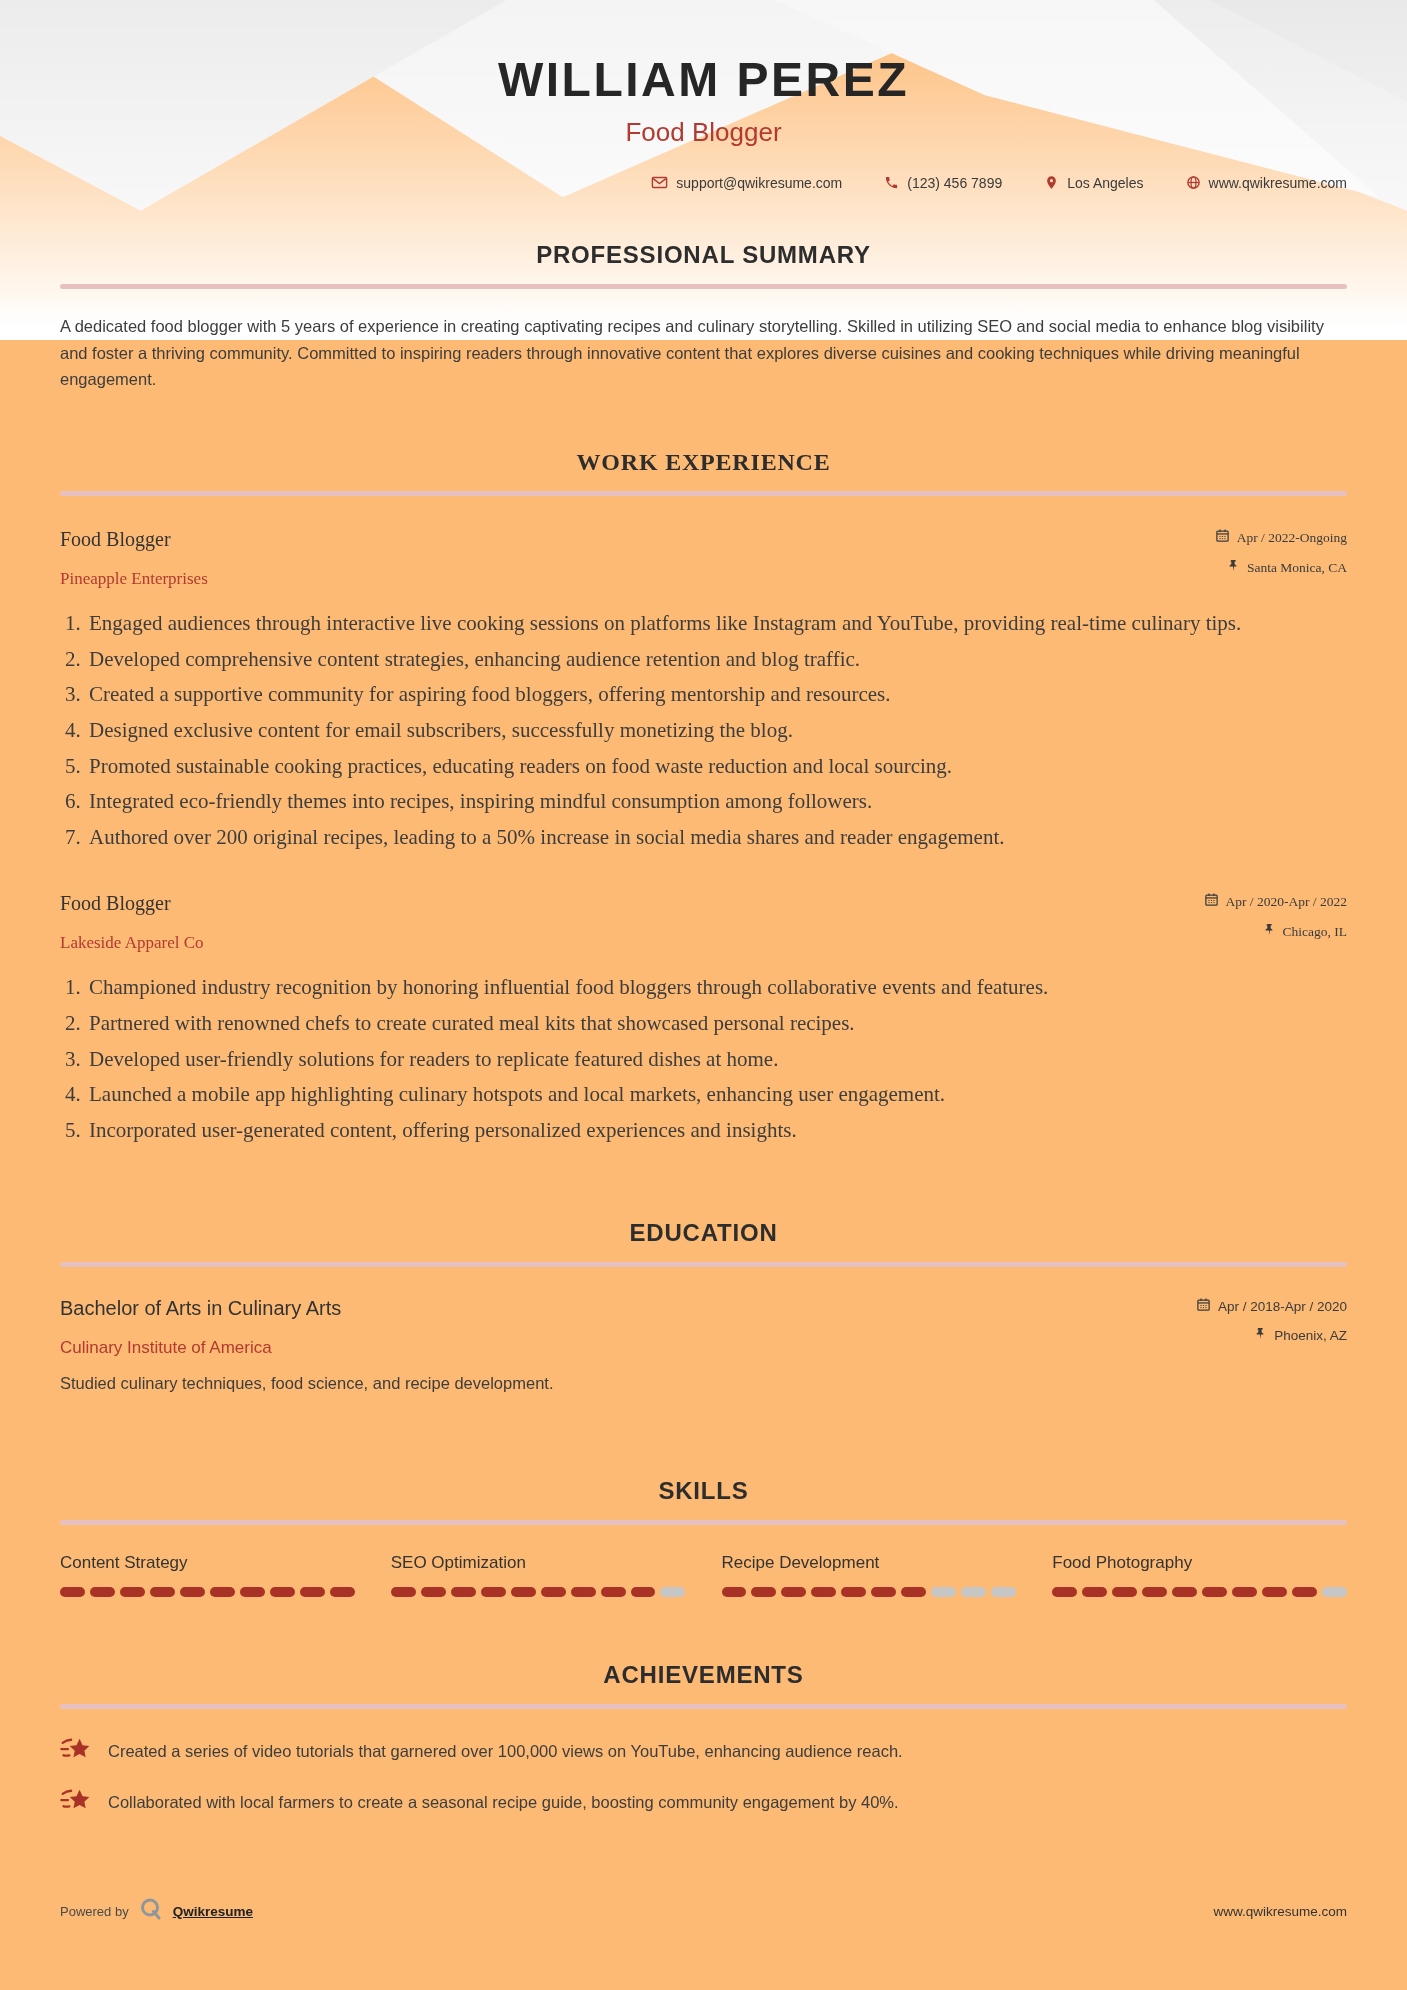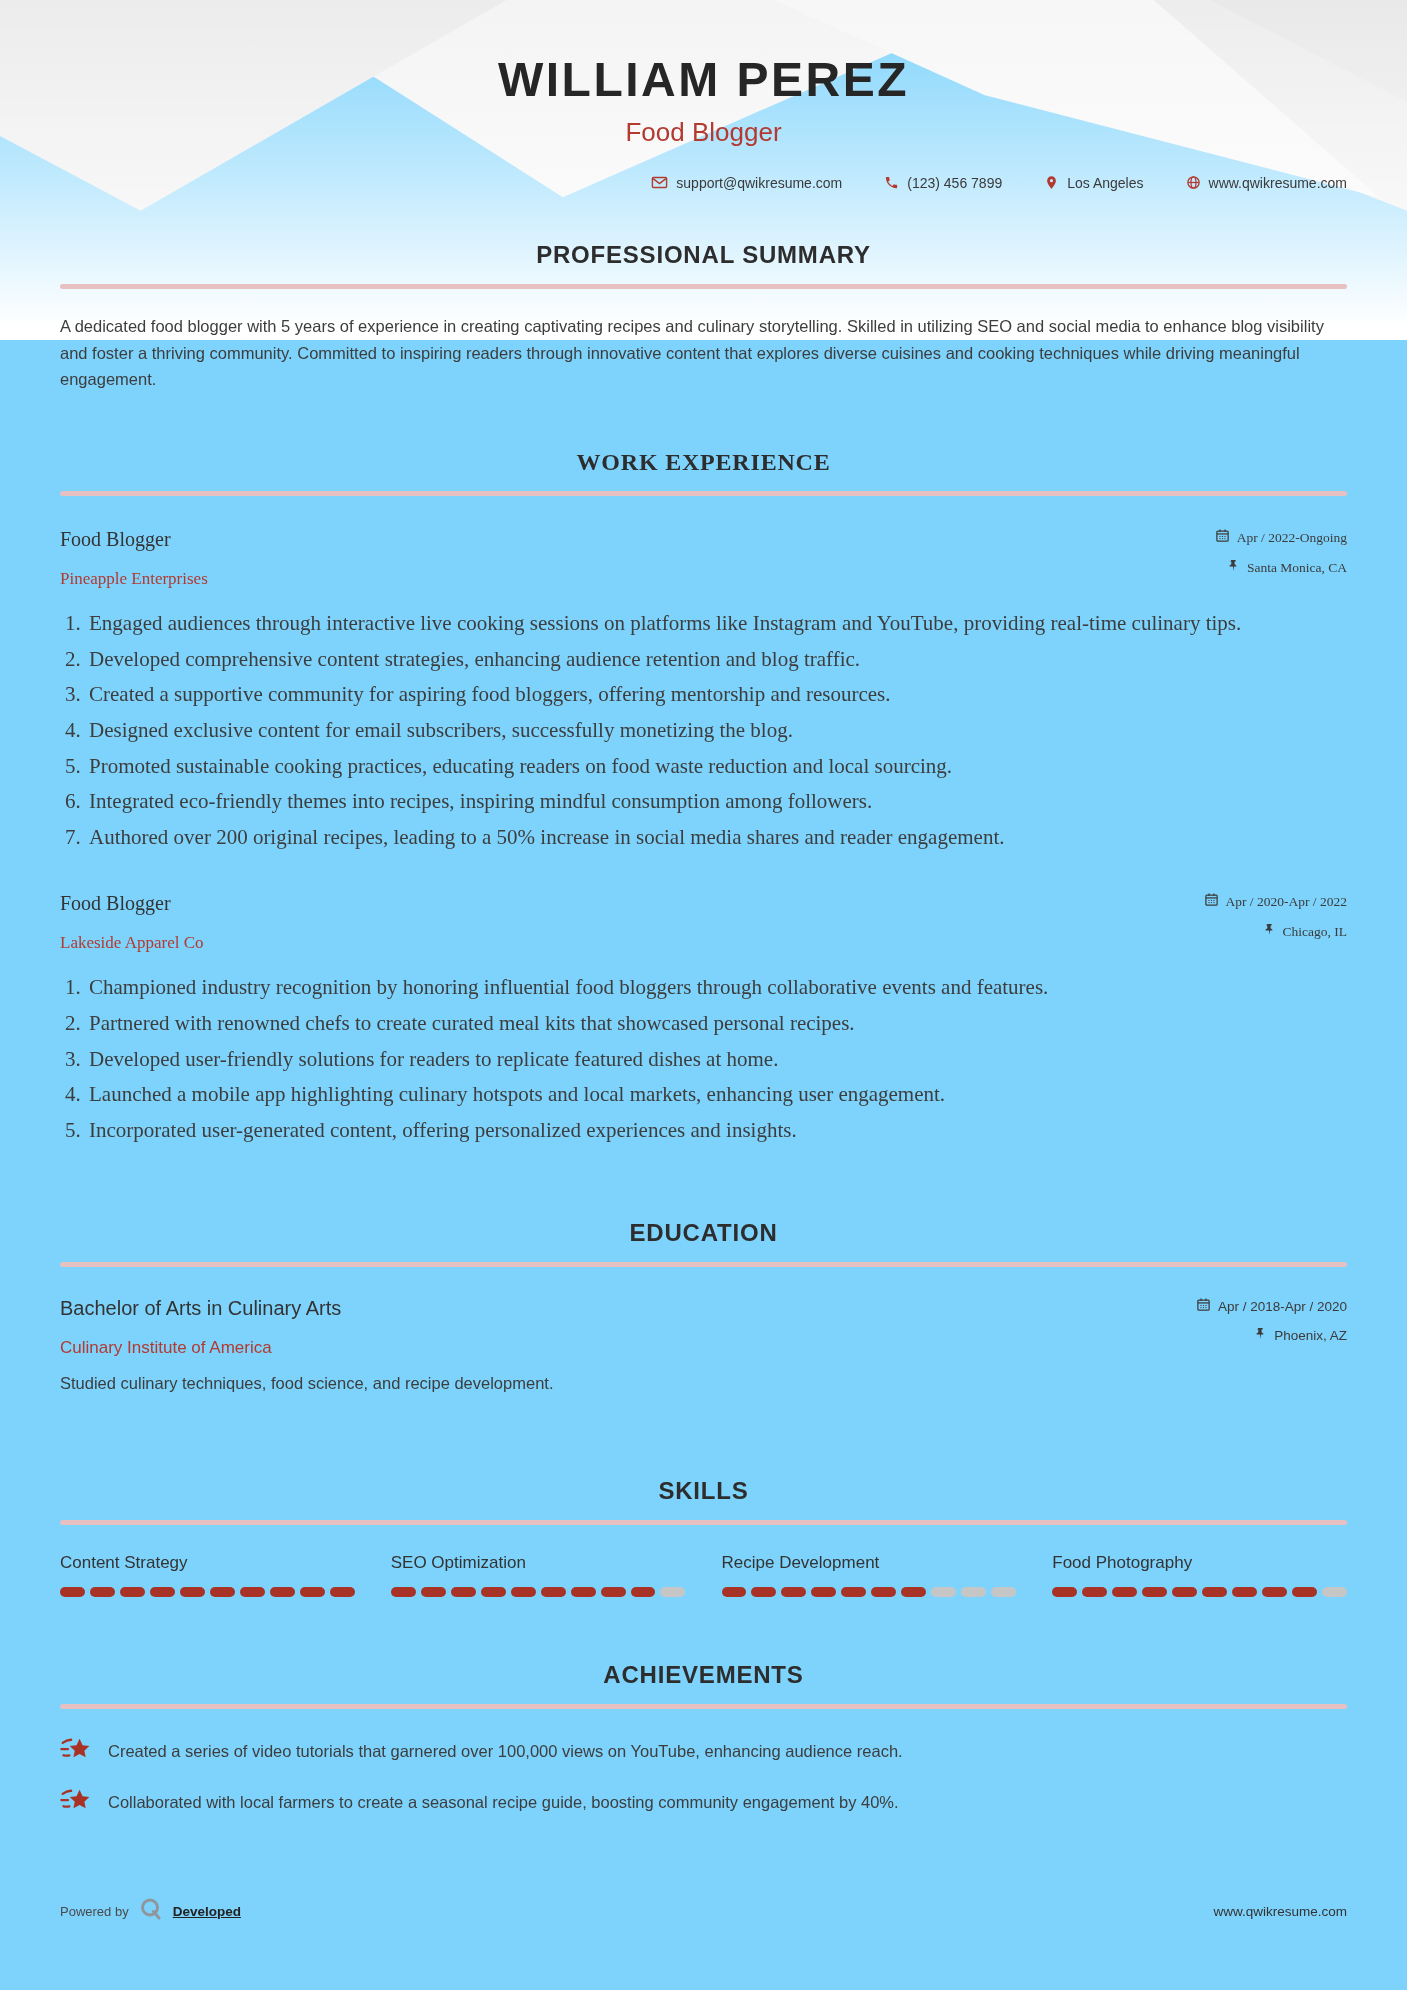--- a/index.html
+++ b/index.html
@@ -2,21 +2,21 @@
 <html><head>
 <meta charset="utf-8">
 <style>
   * { box-sizing: border-box; margin: 0; padding: 0; }
   html, body { background: #ffffff; }
   body {
     width: 1407px; height: 1990px; margin: 0 auto;
     font-family: "Liberation Sans", sans-serif;
     color: #3d3d3d;
   }
-  .page { position: relative; width: 1407px; height: 1990px; overflow: hidden; background: #7dd3fc; }
+  .page { position: relative; width: 1407px; height: 1990px; overflow: hidden; background: #fdba74; }
 
   
   .bg { position: absolute; top: 0; left: 0; width: 100%; height: 340px; overflow: hidden; }
   .bg div { position: absolute; width: 100%; height: 100%; }
   .bg .p1 { background: #ececec; clip-path: polygon(0 0, 36% 0, 10% 62%, 0 40%); }
   .bg .p2 { background: #f4f4f4; clip-path: polygon(18% 0, 72% 0, 40% 58%); }
   .bg .p3 { background: #ededed; clip-path: polygon(62% 0, 100% 0, 100% 62%, 74% 20%); }
   .bg .p4 { background: #f7f7f7; clip-path: polygon(55% 0, 82% 0, 98% 58%, 70% 28%); }
   .bg .p5 { background: #e9e9e9; clip-path: polygon(86% 0, 100% 0, 100% 30%); }
   .bg .fade { background: linear-gradient(180deg, rgba(255,255,255,0) 0%, rgba(255,255,255,.55) 55%, #fff 96%); }
@@ -340,17 +340,17 @@
     </section>
   </div>
 
   <footer>
     <div class="footer-left">
       <span class="powered">Powered by</span>
       <span><svg viewBox="0 0 26 26" width="26" height="26">
             <circle cx="12" cy="11.5" r="7.5" fill="none" stroke="#8f969c" stroke-width="3"></circle>
             <path d="M15.5 15.5l5.5 6.5" stroke="#8f969c" stroke-width="3" stroke-linecap="round"></path>
           </svg></span>
-      <span class="brand-link">Developed</span>
+      <span class="brand-link">Qwikresume</span>
     </div>
     <div class="footer-url">www.qwikresume.com</div>
   </footer>
 </div>
 
 </body></html>

